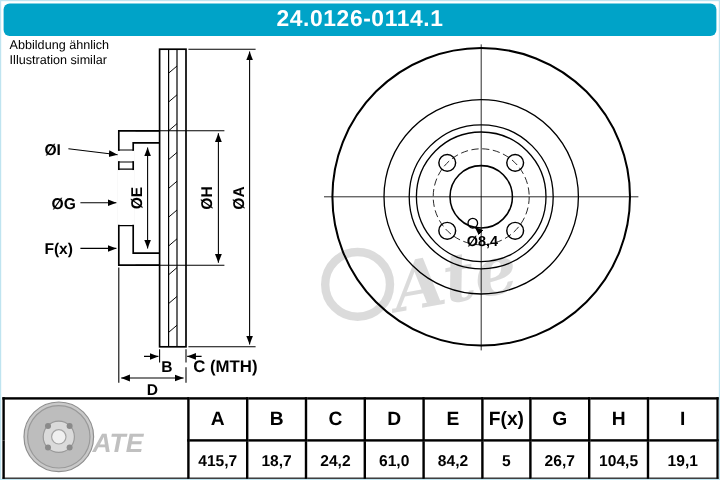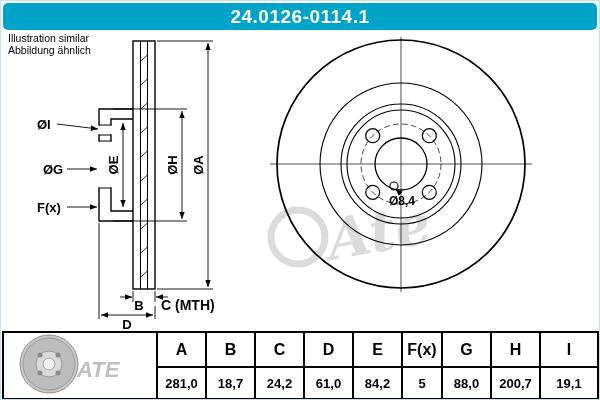--- a/index.html
+++ b/index.html
@@ -34,22 +34,22 @@
 </head>
 <body>
 
 <div class="page">
 
   <div class="header-bar">
     <span>24.0126-0114.1</span>
   </div>
 
   <div class="note">
+    <div>Abbildung ähnlich</div>
     <div>Illustration similar</div>
-    <div>Abbildung ähnlich</div>
   </div>
 
   <svg class="drawing" width="600" height="330" viewBox="0 0 600 330">
     <defs>
       <marker id="ar" viewBox="0 0 10 10" refX="9" refY="5" markerWidth="9" markerHeight="9" orient="auto-start-reverse">
         <path d="M0,1.5 L9,5 L0,8.5 z" fill="#000"></path>
       </marker>
     </defs>
 
     <g opacity="0.55">
@@ -169,26 +169,26 @@
       <th>B</th>
       <th>C</th>
       <th>D</th>
       <th>E</th>
       <th>F(x)</th>
       <th>G</th>
       <th>H</th>
       <th>I</th>
     </tr>
     <tr>
-      <td>281,0</td>
+      <td>415,7</td>
       <td>18,7</td>
       <td>24,2</td>
       <td>61,0</td>
       <td>84,2</td>
       <td>5</td>
-      <td>88,0</td>
-      <td>200,7</td>
+      <td>26,7</td>
+      <td>104,5</td>
       <td>19,1</td>
     </tr>
   </tbody>
     </table>
 
 </div>
 
 </body></html>

